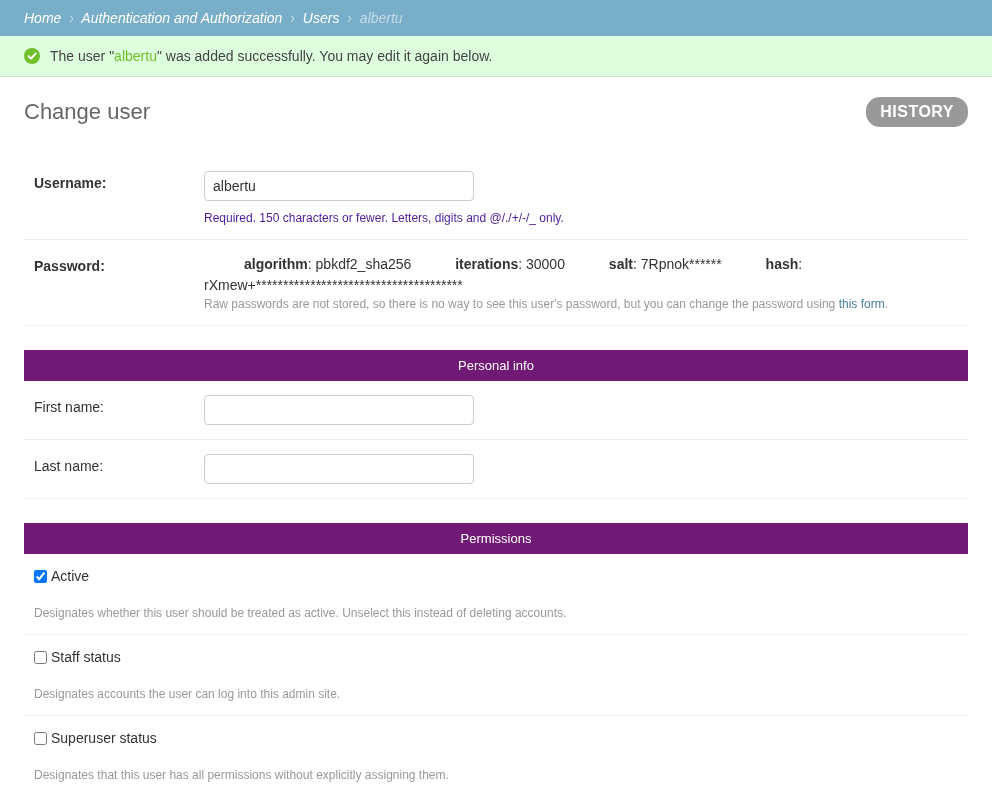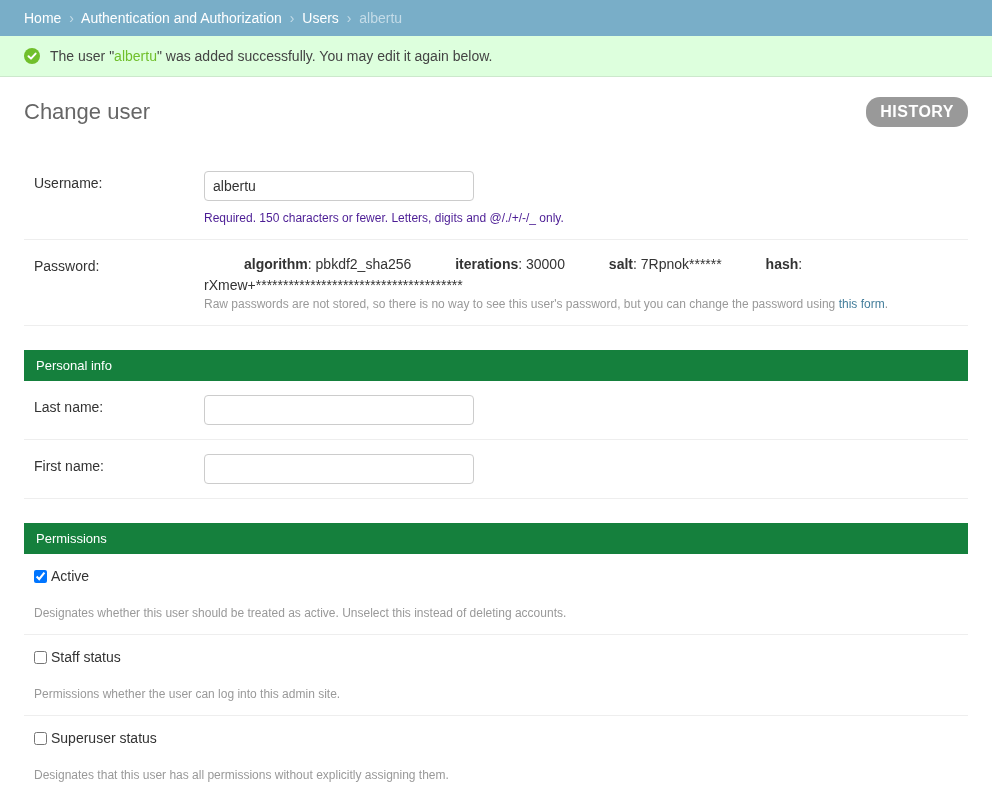--- a/index.html
+++ b/index.html
@@ -9,20 +9,21 @@
   color: #333;
   background: #fff;
   width: 992px;
 }
 a { color: #447e9b; text-decoration: none; cursor: pointer; }
 .breadcrumbs {
   background: #79aec8;
   color: #c4dce8;
   padding: 10px 24px;
   font-size: 14px;
+  font-style: italic;
 }
 .breadcrumbs a { color: #fff; }
 .breadcrumbs .sep { margin: 0 4px; color: #c4dce8; }
 .breadcrumbs .current { color: #c4dce8; }
 .messagelist {
   background: #dfd;
   color: #333;
   padding: 12px 24px;
   border-bottom: 1px solid #cce8cc;
   display: flex;
@@ -57,39 +58,40 @@
   padding: 6px 14px;
   border-radius: 14px;
   letter-spacing: 0.5px;
   text-align: right;
 }
 .module {
   border: 0;
   margin-bottom: 24px;
 }
 .module h2 {
-  background: #15803d;
+  background: #701a75;
   color: #fff;
   font-size: 13px;
   padding: 8px 12px;
   font-weight: 400;
+  text-align: center;
 }
 .form-row {
   display: flex;
   align-items: flex-start;
   padding: 14px 10px;
   border-bottom: 1px solid #eee;
 }
 .form-row label.field-label {
   width: 170px;
   color: #333;
   font-size: 14px;
   padding-top: 4px;
 }
-.required label.field-label, .form-row.required .field-label { font-weight: 400; }
+.required label.field-label, .form-row.required .field-label { font-weight: 700; }
 .field-body { flex: 1; }
 input[type=text], input[type=email] {
   width: 270px;
   padding: 6px 8px;
   border: 1px solid #ccc;
   border-radius: 4px;
   font-size: 14px;
   color: #333;
 }
 .help {
@@ -160,46 +162,46 @@
         <div class="help-pw">
           <span>Raw passwords are not stored, so there is no way to see this user's password, but you can change the password using </span><a>this form</a><span>.</span>
         </div>
       </div>
     </div>
   </div>
 
   <div class="module">
     <h2>Personal info</h2>
     <div class="form-row">
+      <label class="field-label">First name:</label>
+      <div class="field-body"><input type="text" value="" style=""></div>
+    </div>
+    <div class="form-row">
       <label class="field-label">Last name:</label>
-      <div class="field-body"><input type="text" value="" style=""></div>
-    </div>
-    <div class="form-row">
-      <label class="field-label">First name:</label>
       <div class="field-body"><input type="text" value="" style=""></div>
     </div>
   </div>
 
   <div class="module">
     <h2>Permissions</h2>
 
     <div class="checkbox-row">
       <div class="checkbox-line">
         <input type="checkbox" id="cb-active" checked="" style="">
         <label for="cb-active">Active</label>
       </div>
       <div class="checkbox-help">Designates whether this user should be treated as active. Unselect this instead of deleting accounts.</div>
     </div>
 
     <div class="checkbox-row">
       <div class="checkbox-line">
         <input type="checkbox" id="cb-staff" style="">
         <label for="cb-staff">Staff status</label>
       </div>
-      <div class="checkbox-help">Permissions whether the user can log into this admin site.</div>
+      <div class="checkbox-help">Designates accounts the user can log into this admin site.</div>
     </div>
 
     <div class="checkbox-row">
       <div class="checkbox-line">
         <input type="checkbox" id="cb-su" style="">
         <label for="cb-su">Superuser status</label>
       </div>
       <div class="checkbox-help">Designates that this user has all permissions without explicitly assigning them.</div>
     </div>
 

